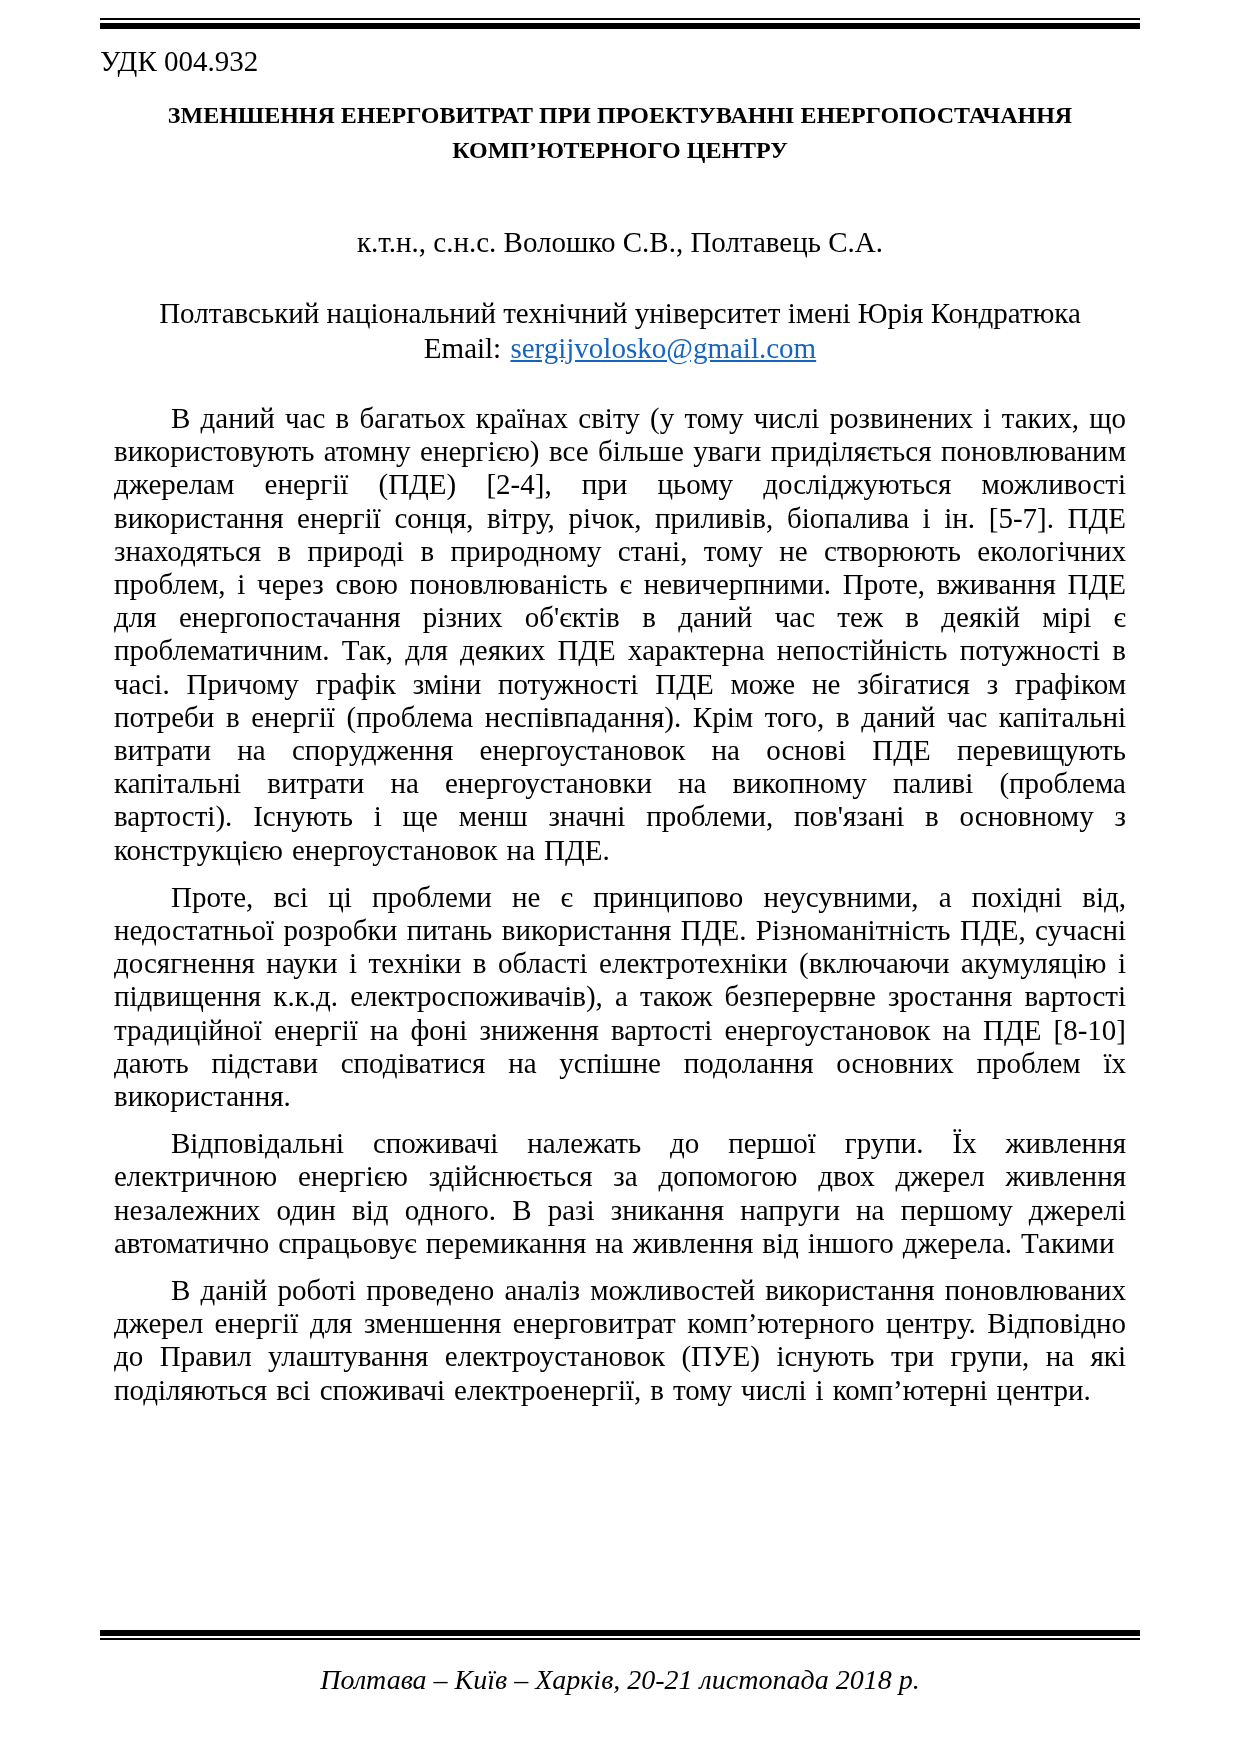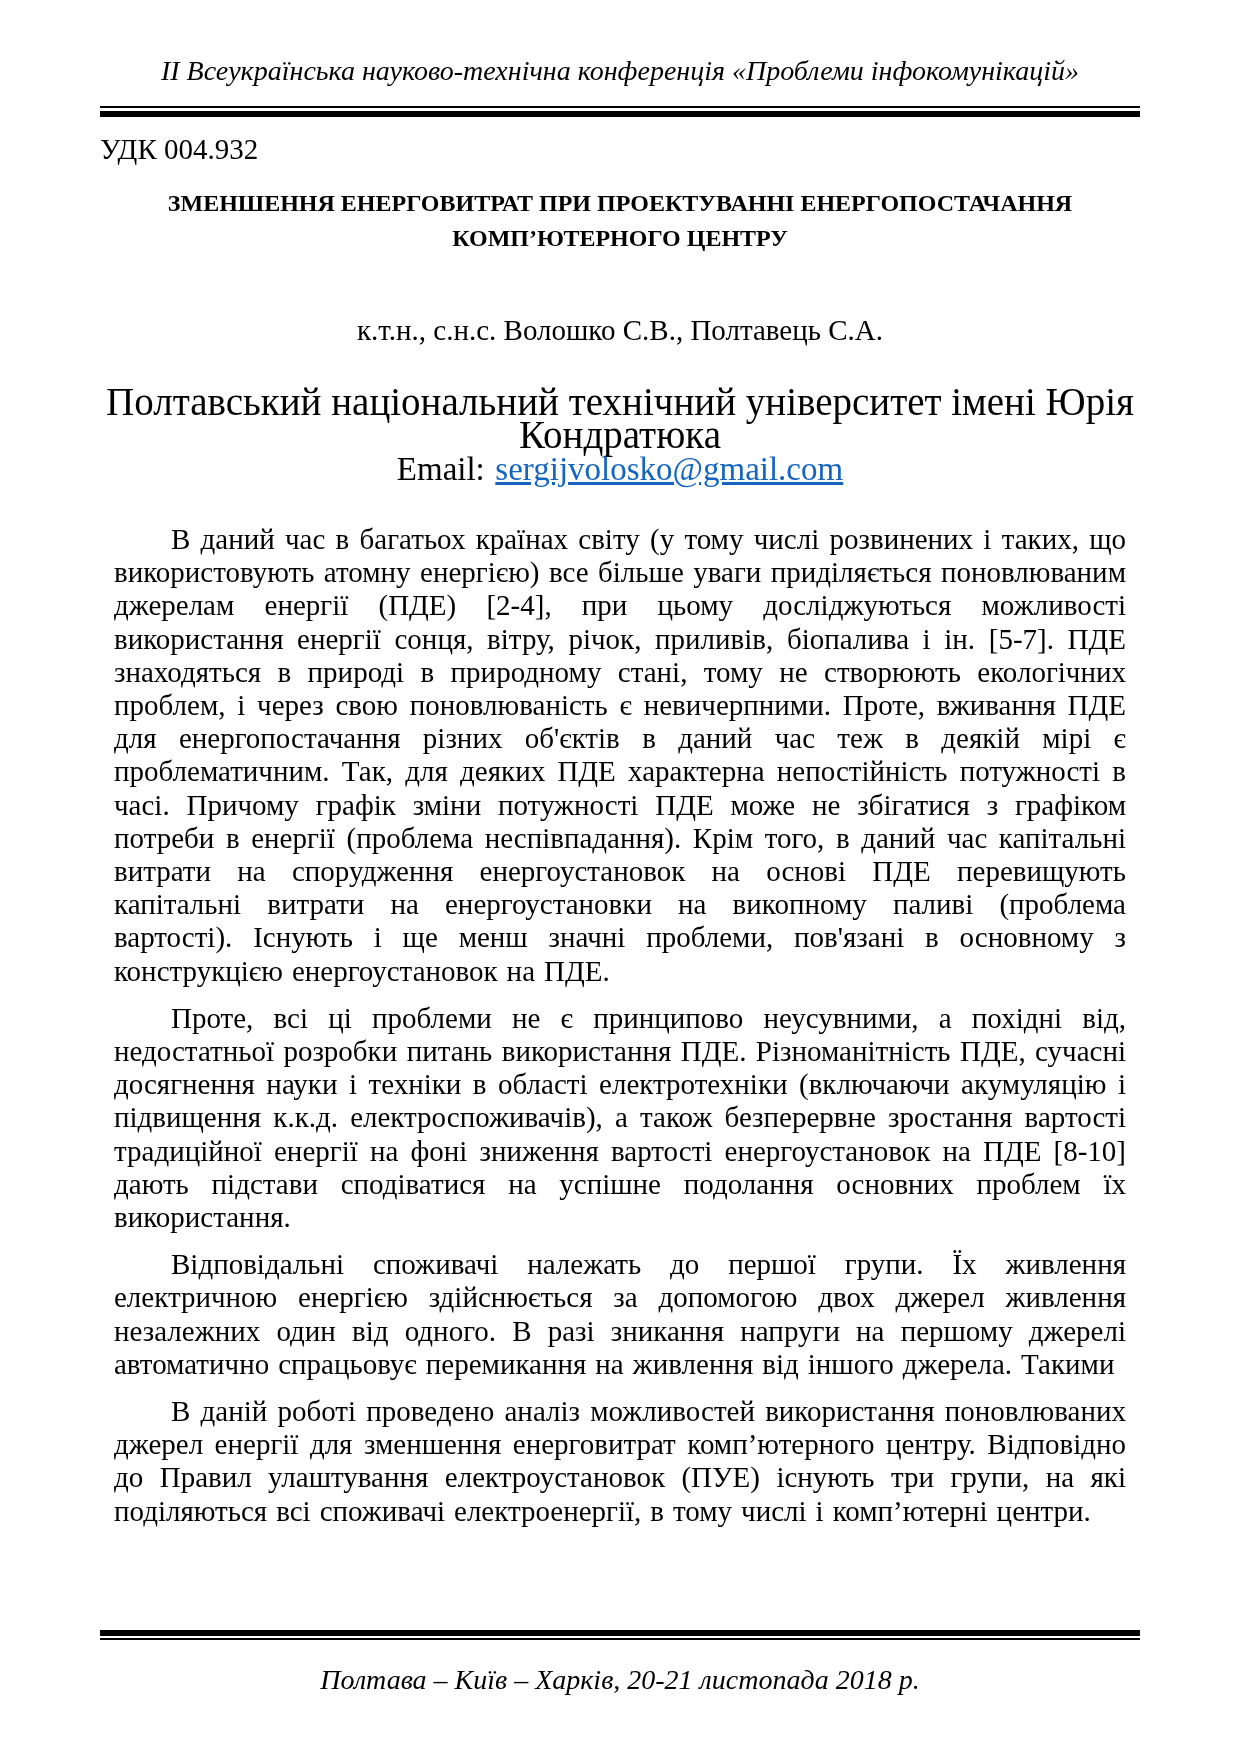--- a/index.html
+++ b/index.html
@@ -52,26 +52,26 @@
   }
   .authors {
     margin-top: 58px;
     text-align: center;
     font-size: 29px;
     line-height: 33px;
   }
   .affiliation {
     margin-top: 38px;
     text-align: center;
-    font-size: 39px;
+    font-size: 29px;
     line-height: 33px;
   }
   .email-line {
     text-align: center;
-    font-size: 33px;
+    font-size: 29px;
     line-height: 36px;
   }
   .email-label {
     margin-right: 0.32em;
   }
   .email-link {
     color: #1565C0;
     text-decoration: underline;
     cursor: pointer;
   }
@@ -110,21 +110,20 @@
     line-height: 33px;
   }
 </style>
 </head>
 <body>
 
 <div class="page">
 
   <div class="content">
 
-    <div class="conf-title">ІІ Всеукраїнська науково-технічна конференція «Проблеми інфокомунікацій»</div>
 
     <div class="header-rule"></div>
 
     <div class="udc">УДК 004.932</div>
 
     <h1 class="title">ЗМЕНШЕННЯ ЕНЕРГОВИТРАТ ПРИ ПРОЕКТУВАННІ ЕНЕРГОПОСТАЧАННЯ КОМП’ЮТЕРНОГО ЦЕНТРУ</h1>
 
     <div class="authors">к.т.н., с.н.с. Волошко С.В., Полтавець С.А.</div>
 
     <div class="affiliation">Полтавський національний технічний університет імені Юрія Кондратюка</div>

